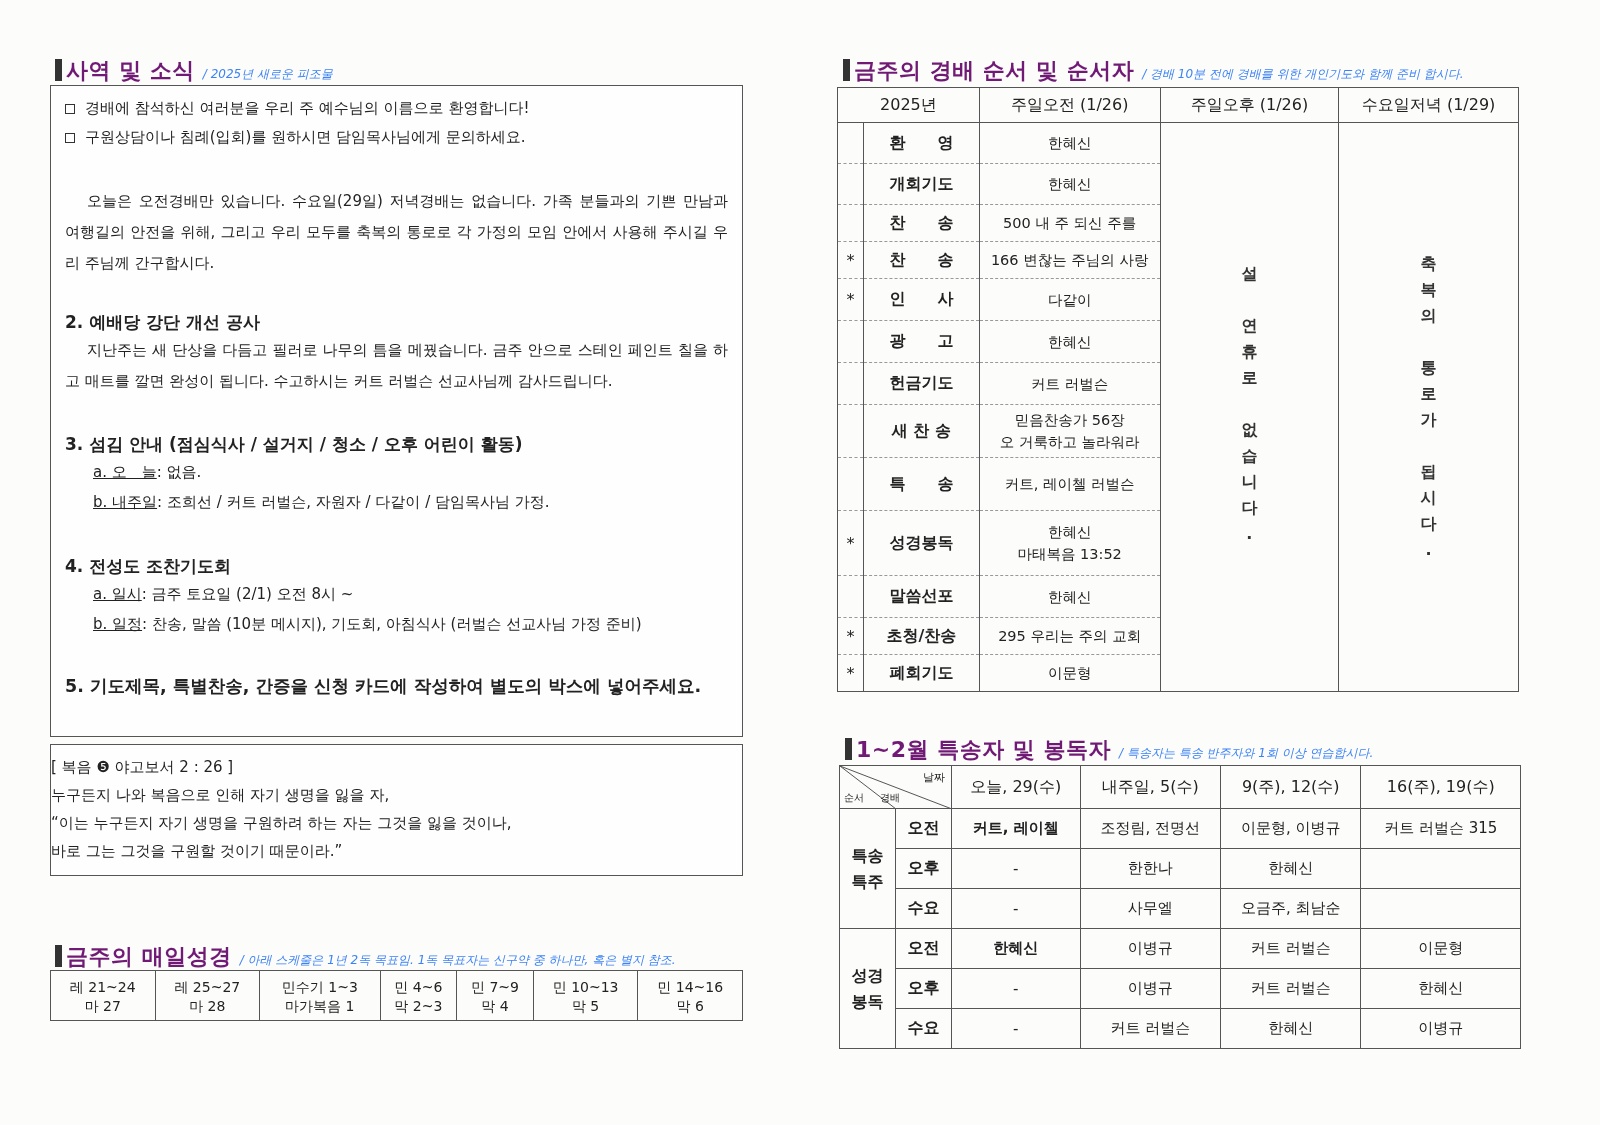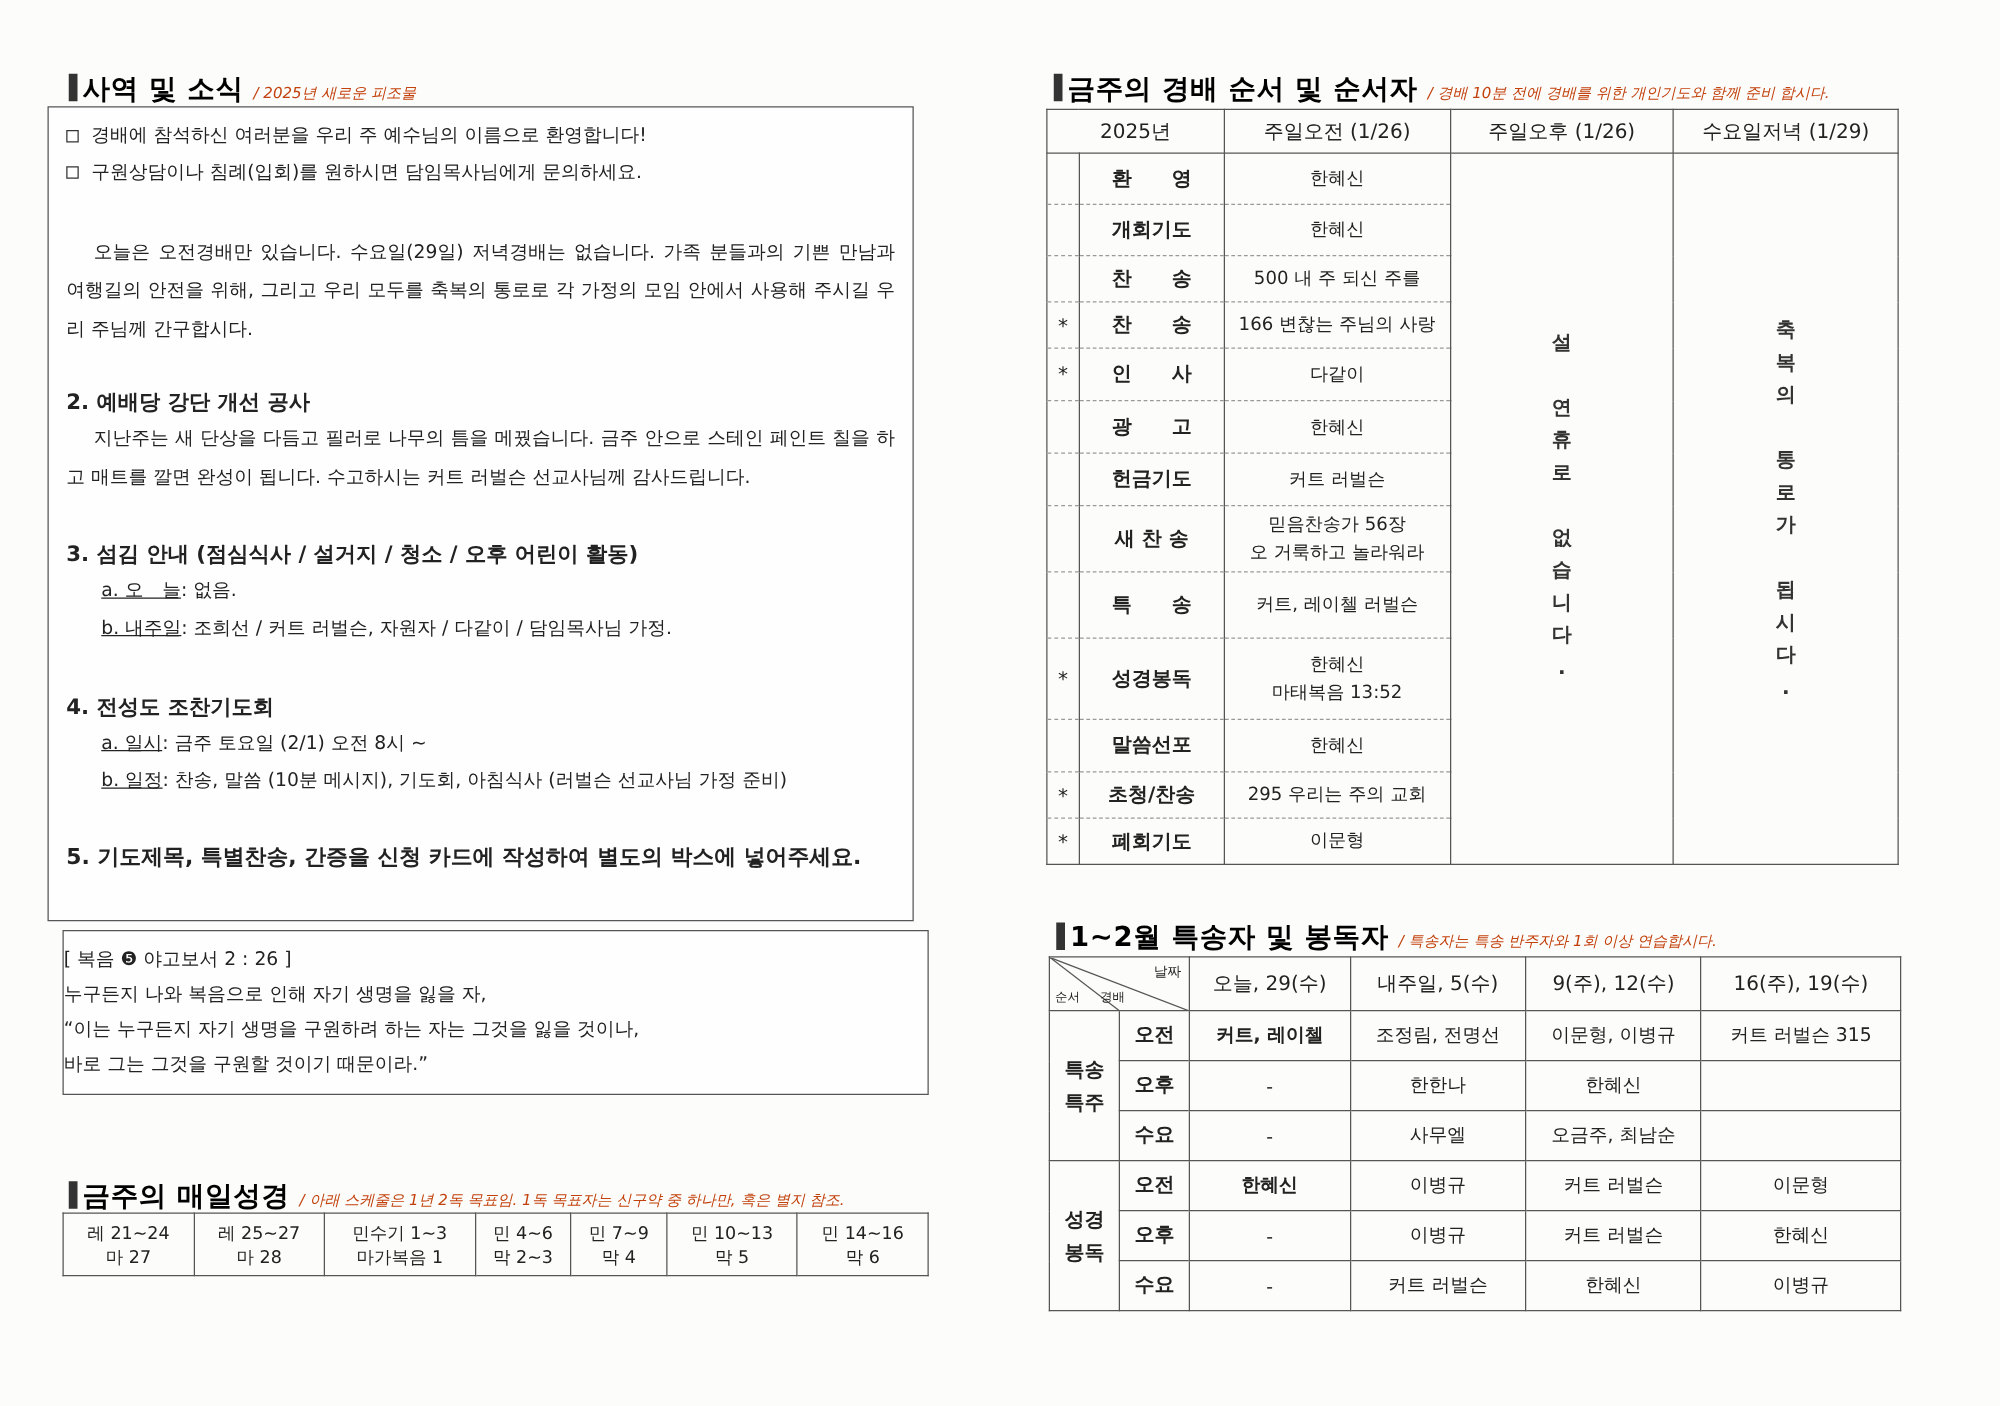--- a/index.html
+++ b/index.html
@@ -1,27 +1,27 @@
 <!DOCTYPE html>
 <html><head>
 <meta charset="utf-8">
 <style>
   * { box-sizing: border-box; margin: 0; padding: 0; }
   html, body { width: 1600px; height: 1125px; background: #fcfcfb; overflow: hidden; }
   body { font-family: "DejaVu Sans", "Liberation Sans", sans-serif; color: #222; position: relative; }
 
   .sec-title { position: absolute; display: flex; align-items: baseline; white-space: nowrap; }
   .sec-title .bar { display: inline-block; width: 7px; height: 22px; background: #333; margin-right: 4px; transform: translateY(3px); }
-  .sec-title .main { font-size: 22px; font-weight: bold; color: #000000; letter-spacing: 0.5px; }
-  .sec-title .sub { font-size: 12px; font-style: italic; color: #c2410c; margin-left: 8px; }
+  .sec-title .main { font-size: 22px; font-weight: bold; color: #701a75; letter-spacing: 0.5px; }
+  .sec-title .sub { font-size: 12px; font-style: italic; color: #3b82f6; margin-left: 8px; }
 
   .box { position: absolute; border: 1.5px solid #555; background: #fefefe; }
 
   
-  #news { left: 38px; top: 85px; width: 693px; height: 652px; padding: 8px 14px; }
+  #news { left: 50px; top: 85px; width: 693px; height: 652px; padding: 8px 14px; }
   .bullet-line { font-size: 15px; line-height: 29px; display: flex; align-items: center; }
   .bullet-line .sq { display: inline-block; width: 10px; height: 10px; border: 1.5px solid #333; margin-right: 10px; }
   .item-h { font-size: 17px; font-weight: bold; margin-top: 0; line-height: 26px; }
   .para { font-size: 15px; line-height: 31px; text-align: justify; }
   .para .indent { display: inline-block; width: 22px; }
   .sub-item { font-size: 15px; line-height: 30px; padding-left: 28px; }
   .sub-item .lbl { text-decoration: underline; }
 
   
   #verse { left: 50px; top: 744px; width: 693px; height: 132px; text-align: left; padding-top: 8px; }

